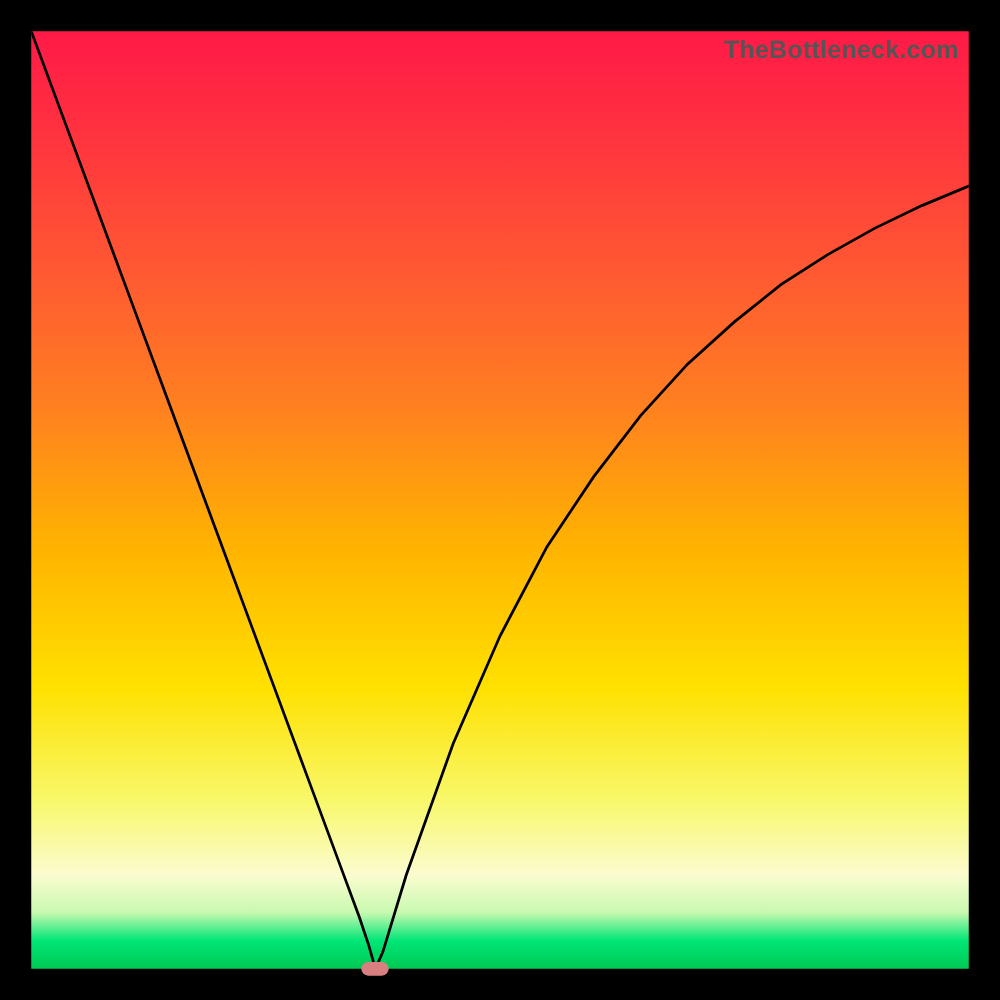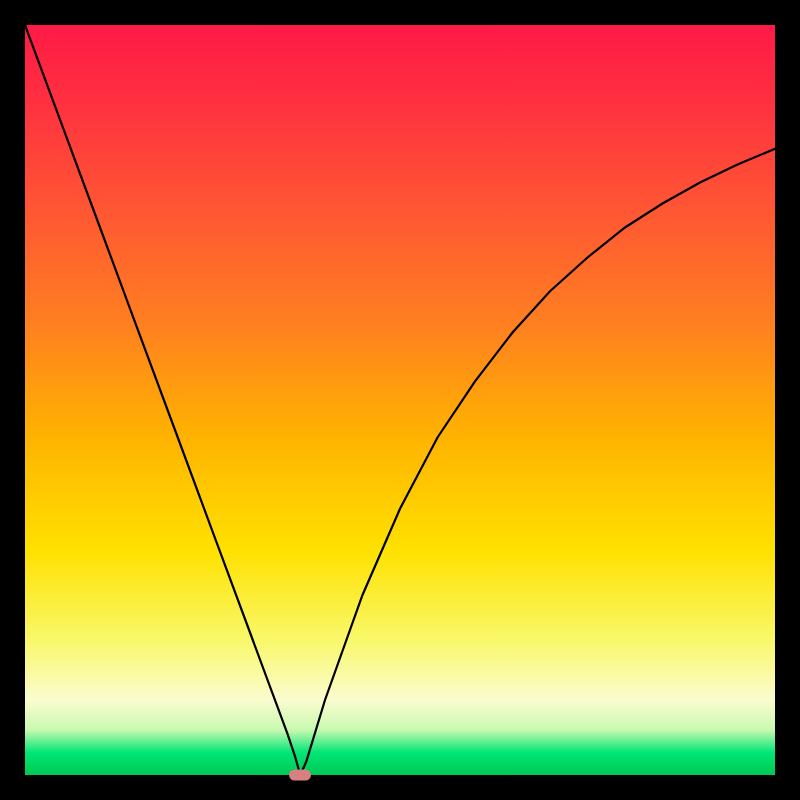--- a/index.html
+++ b/index.html
@@ -59,20 +59,21 @@
     background: #d88080;
     transform: translate(-50%, -50%);
   }
 </style>
 </head>
 <body>
 
 <div class="frame">
   <div class="plot-area">
 
+    <div class="watermark">TheBottleneck.com</div>
 
     <svg class="curve" viewBox="0 0 750 750" preserveAspectRatio="none">
       <path d="M0.0 0.0 L37.5 101.3 L75.0 202.5 L112.5 303.8 L150.0 405.0 L187.5 506.3 L225.0 607.5 L247.5 668.3 L262.5 708.8 L270.0 731.3 L275.3 750.0 L281.3 736.5 L300.0 675.0 L337.5 570.0 L375.0 483.8 L412.5 412.5 L450.0 356.3 L487.5 307.5 L525.0 266.3 L562.5 232.5 L600.0 202.5 L637.5 178.5 L675.0 157.5 L712.5 139.5 L750.0 123.8"></path>
     </svg>
 
     <div class="marker" style="left:275.3px;top:750.0px;background:#d88080;"></div>
 
   </div>
 </div>
 

